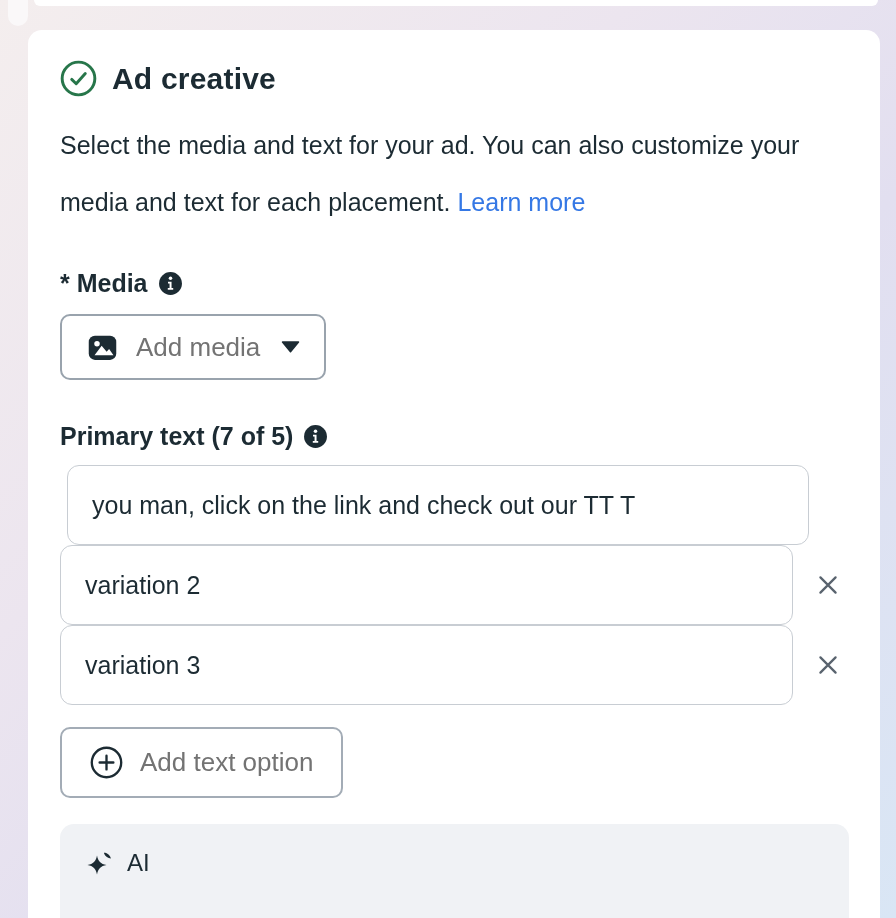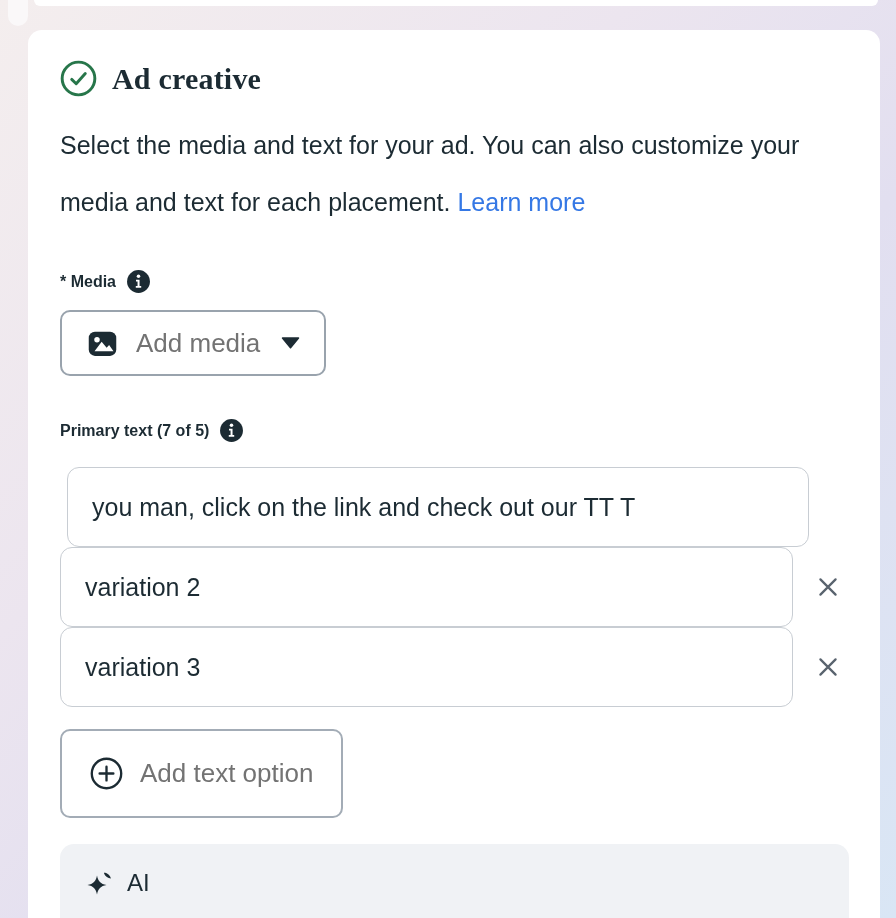--- a/index.html
+++ b/index.html
@@ -26,33 +26,33 @@
     border-radius: 0 0 12px 12px;
   }
   .card {
     position: absolute; left: 28px; top: 30px;
     width: 852px; height: 888px;
     background: #ffffff;
     border-radius: 14px 14px 0 0;
     padding: 30px 32px 0 32px;
   }
   .card-header { display: flex; align-items: center; gap: 15px; }
-  .card-title { font-size: 30px; font-weight: 700; letter-spacing: 0.2px; font-family: Liberation Serif, serif; }
+  .card-title { font-size: 30px; font-weight: 700; letter-spacing: 0.2px; }
   .description {
     margin-top: 20px;
     max-width: 742px;
     font-size: 25px;
     line-height: 57px;
     color: #1c2b33;
   }
   .link { color: #3578e5; text-decoration: none; cursor: pointer; }
   .field-label {
     margin-top: 38px;
     display: flex; align-items: center; gap: 10px;
-    font-size: 16px; font-weight: 700;
+    font-size: 25px; font-weight: 700;
   }
   .field-label.primary { margin-top: 42px; }
   .btn {
     display: inline-flex; align-items: center;
     background: #ffffff;
     border: 2px solid #99a3ad;
     border-radius: 10px;
     cursor: pointer;
     color: #737373;
     font-family: "Liberation Sans", sans-serif;
@@ -61,21 +61,21 @@
     margin-top: 16px;
     gap: 17px;
     padding: 13px 24px;
     height: 66px;
   }
   .btn-label { font-size: 26px; font-weight: 500; }
   .caret { margin-left: 4px; }
   .option-row {
     display: flex; align-items: center;
   }
-  .option-row.first { margin-top: 24px; padding-left: 7px; }
+  .option-row.first { margin-top: 14px; padding-left: 7px; }
   .text-input {
     width: 742px; height: 80px;
     border: 1.5px solid #c8cdd3;
     border-radius: 12px;
     padding: 0 24px;
     font-size: 25px;
     color: #1c2b33;
     font-family: "Liberation Sans", sans-serif;
     outline: none;
     background: #ffffff;
@@ -83,21 +83,21 @@
   .remove-btn {
     margin-left: 16px;
     width: 40px; height: 40px;
     display: flex; align-items: center; justify-content: center;
     background: transparent; border: none; cursor: pointer;
   }
   .add-text-btn {
     margin-top: 22px;
     gap: 17px;
     padding: 15px 28px;
-    height: 89px;
+    height: 71px;
     border-color: #a3acb6;
   }
   .gen-section {
     margin-top: 26px;
     width: 789px;
     background: #f0f2f5;
     border-radius: 14px 14px 0 0;
     padding: 25px 26px 60px 26px;
   }
   .gen-title-row { display: flex; align-items: center; gap: 12px; }

